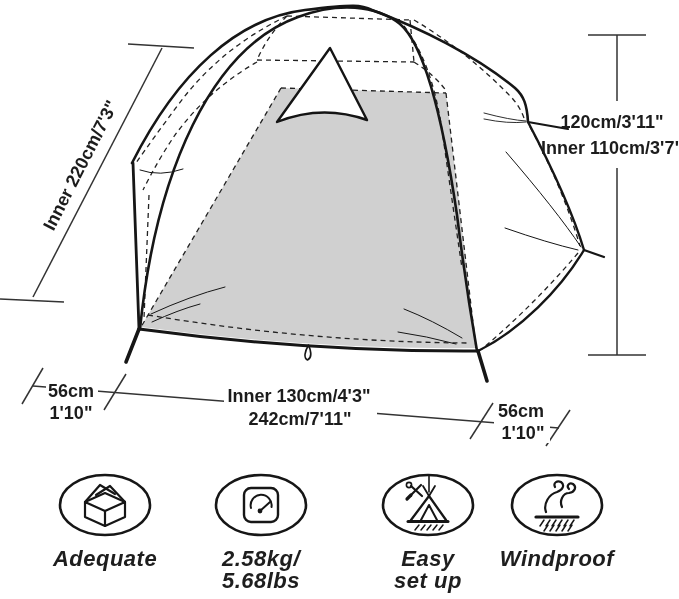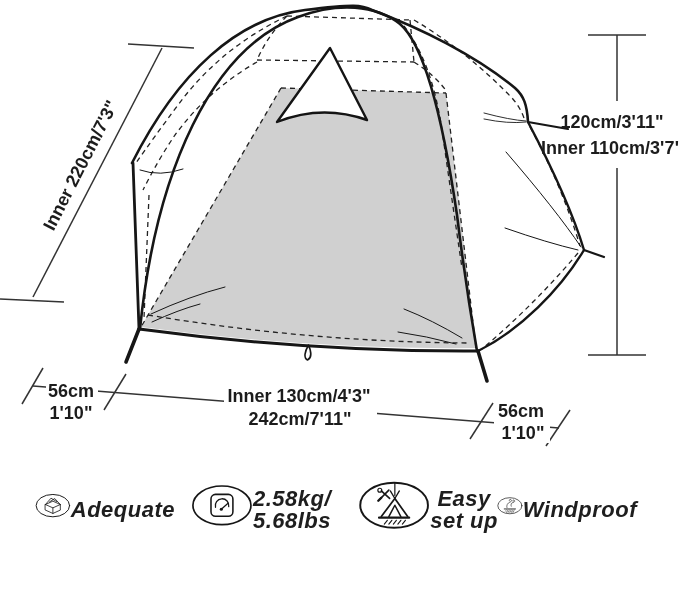--- a/index.html
+++ b/index.html
@@ -7,31 +7,31 @@
     position:relative;width:679px;height:599px;background:#fff;overflow:hidden;
     font-family:"Liberation Sans", sans-serif;
   }
   .tent-svg{position:absolute;left:0;top:0;}
   .dim-text{
     font-family:"Liberation Sans", sans-serif;
     font-weight:bold;font-size:18px;fill:#1c1c1c;
   }
   .features{position:absolute;left:0;top:472px;width:679px;height:127px;}
   .feature{
-    position:absolute;top:0;width:140px;display:flex;
+    position:absolute;top:0;width:140px;display:flex;flex-direction:column;
     align-items:center;
   }
   .feature svg{display:block;}
   .feature-label{
     margin-top:8px;text-align:center;
     font-family:"Liberation Sans", sans-serif;
     font-weight:bold;font-style:italic;font-size:22px;line-height:1.02;
     letter-spacing:0.5px;color:#1e1e1e;white-space:nowrap;
   }
-  .f1{left:35px;} .f2{left:191px;justify-content:center;} .f3{left:358px;} .f4{left:497px;}
+  .f1{left:35px;} .f2{left:191px;justify-content:center;} .f3{left:358px;} .f4{left:487px;}
   .ink{stroke:#161616;fill:none;stroke-linecap:round;stroke-linejoin:round;}
   .dash{stroke:#222;fill:none;stroke-width:1.3;stroke-dasharray:5 4;}
   .dim{stroke:#333;fill:none;stroke-width:1.5;}
 </style>
 </head>
 <body>
 
 <div class="stage">
 
   <svg class="tent-svg" width="679" height="466" viewBox="0 0 679 466">

